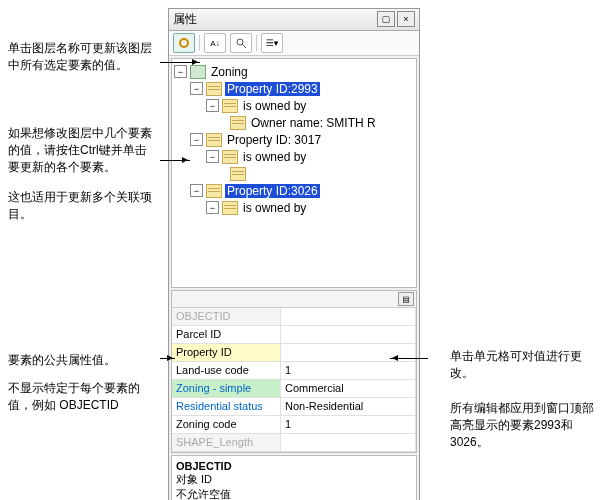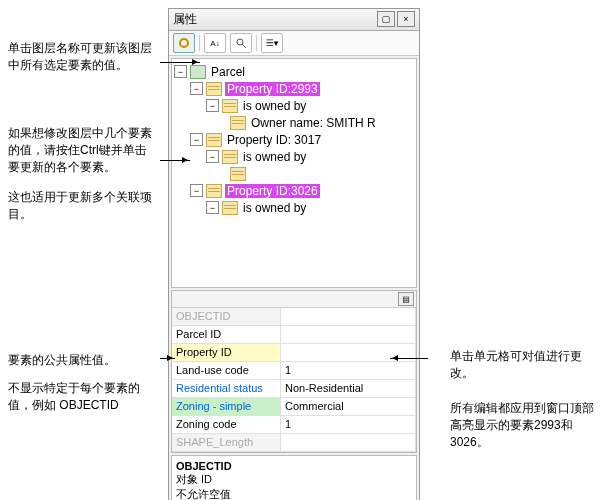--- a/index.html
+++ b/index.html
@@ -11,21 +11,21 @@
 .tb{width:20px;height:18px;border:1px solid #bbb;background:#fff;display:flex;align-items:center;justify-content:center;border-radius:2px}
 .tb.active{border-color:#7aa;background:#e8f4f0}
 .sep{width:1px;height:16px;background:#ccc}
 .tree{background:#fff;border:1px solid #bbb;margin:2px;padding:4px 2px;height:220px;overflow:auto}
 .row{display:flex;align-items:center;height:17px;white-space:nowrap}
 .tw{display:inline-flex;width:11px;height:11px;border:1px solid #888;align-items:center;justify-content:center;font-size:9px;margin-right:3px;background:#fff}
 .sp{display:inline-block}
 .ico{display:inline-block;width:14px;height:12px;background:#f8e8a8;border:1px solid #c8a850;margin-right:3px;position:relative}
 .ico.layer{background:#d0e8d0;border-color:#7a7}
 .ico.tbl::after{content:"";position:absolute;left:1px;right:1px;top:3px;height:1px;background:#c8a850;box-shadow:0 3px #c8a850}
-.sel{background:#d946ef;color:#fff;padding:0 2px}
+.sel{background:#1d4ed8;color:#fff;padding:0 2px}
 .tree .lbl{padding:0 2px}
 .grid{background:#fff;border:1px solid #bbb;margin:2px;font-size:11px}
 .gh{display:flex;justify-content:flex-end;padding:1px 2px;border-bottom:1px solid #ccc;background:#f4f4f4}
 .gh .btn{width:14px;height:12px;border:1px solid #999;background:#eee;font-size:8px;display:flex;align-items:center;justify-content:center}
 .gr{display:flex;border-bottom:1px solid #e0e0e0}
 .gc{padding:1px 4px;border-right:1px solid #e0e0e0;height:15px;line-height:15px;overflow:hidden}
 .gc.k{width:100px}
 .gc.v{flex:1}
 .dim{color:#aaa;background:#f4f4f4}
 .hlY{background:#fffcc8}
@@ -65,21 +65,21 @@
         </svg>
       </span>
     <span class="sep"></span>
     <span class="tb" style="font-size:9px">☰▾</span>
   </div>
 
   <div class="tree">
     <div class="row">
         <span class="tw">−</span>
         <span class="ico layer"></span>
-        <span class="lbl">Parcel</span>
+        <span class="lbl">Zoning</span>
       </div>
     <div class="row">
         <span class="sp" style="width:16px"></span>
         <span class="tw">−</span>
         <span class="ico tbl"></span>
         <span class="sel">Property ID:2993</span>
       </div>
     <div class="row">
         <span class="sp" style="width:32px"></span>
         <span class="tw">−</span>
@@ -136,26 +136,26 @@
         </div>
         <div class="gr">
           <div class="gc k hlY">Property ID</div>
           <div class="gc v"></div>
         </div>
         <div class="gr">
           <div class="gc k ">Land-use code</div>
           <div class="gc v">1</div>
         </div>
         <div class="gr">
+          <div class="gc k hlG">Zoning - simple</div>
+          <div class="gc v">Commercial</div>
+        </div>
+        <div class="gr">
           <div class="gc k hlB">Residential status</div>
           <div class="gc v">Non-Residential</div>
-        </div>
-        <div class="gr">
-          <div class="gc k hlG">Zoning - simple</div>
-          <div class="gc v">Commercial</div>
         </div>
         <div class="gr">
           <div class="gc k ">Zoning code</div>
           <div class="gc v">1</div>
         </div>
         <div class="gr">
           <div class="gc k dim">SHAPE_Length</div>
           <div class="gc v"></div>
         </div>
       </div>

